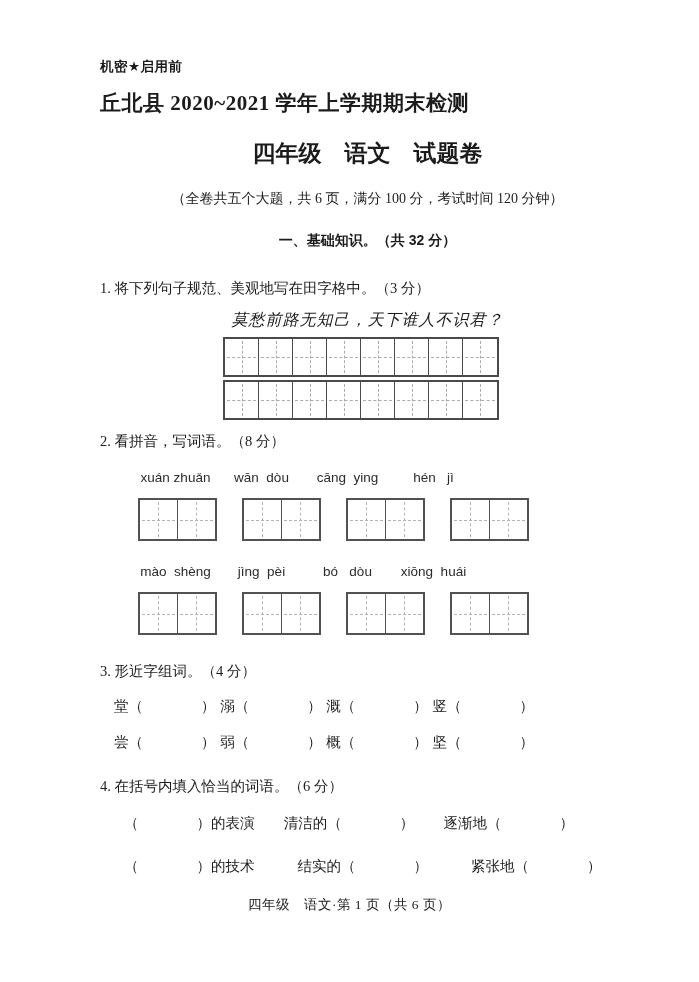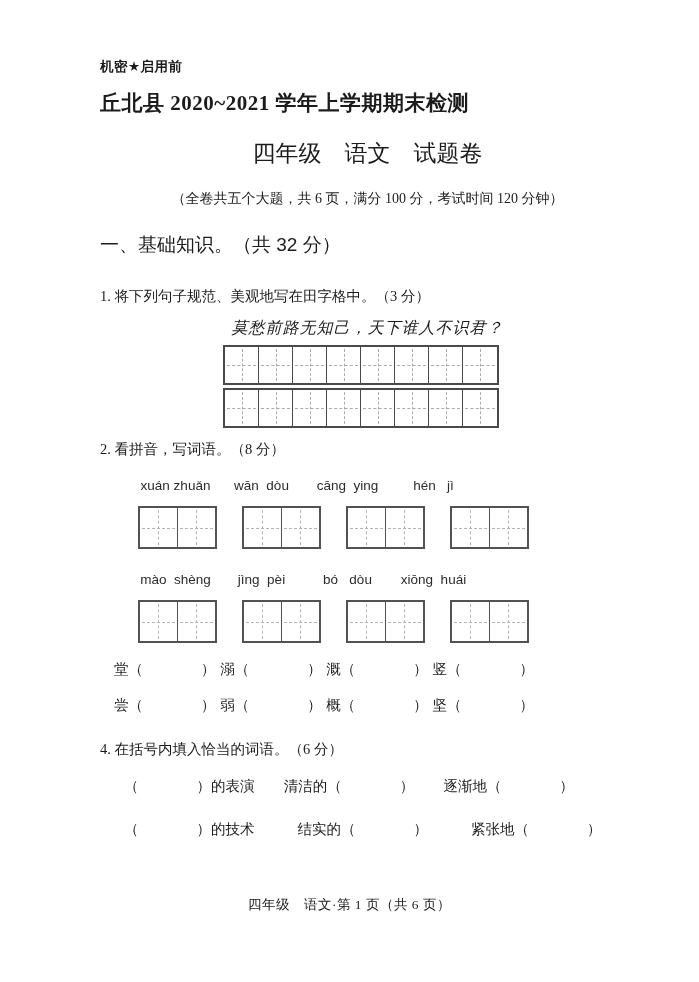--- a/index.html
+++ b/index.html
@@ -26,32 +26,33 @@
     margin-top: 13px;
     text-align: left;
     font-size: 21px;
     font-weight: bold;
     letter-spacing: 0.5px;
   }
   .subtitle {
     margin-top: 21px;
     text-align: center;
     font-size: 23px;
-    font-weight: normal;
+    font-weight: bold;
   }
   .exam-info {
     margin-top: 21px;
     text-align: center;
     font-size: 14px;
   }
   .section-heading {
     margin-top: 24px;
+    text-align: center;
     font-family: "Liberation Sans", "DejaVu Sans", sans-serif;
-    font-weight: normal;
-    font-size: 19px;
+    font-weight: bold;
+    font-size: 14px;
   }
   .q-label {
     font-size: 14.5px;
     line-height: 18px;
   }
   .q1-label { margin-top: 29px; }
   .sentence {
     margin-top: 13px;
     text-align: center;
     font-style: italic;
@@ -229,20 +230,21 @@
     <div class="twobox">
       <div class="box-cell"></div>
       <div class="box-cell"></div>
     </div>
     <div class="twobox">
       <div class="box-cell"></div>
       <div class="box-cell"></div>
     </div>
   </div>
 
+  <div class="q-label q3-label">3. 形近字组词。（4 分）</div>
 
   <div class="fill-row q3-row">
     <span class="fill-item">堂（　　　　）</span>
     <span class="fill-item">溺（　　　　）</span>
     <span class="fill-item">溉（　　　　）</span>
     <span class="fill-item">竖（　　　　）</span>
   </div>
   <div class="fill-row q3-row">
     <span class="fill-item">尝（　　　　）</span>
     <span class="fill-item">弱（　　　　）</span>

